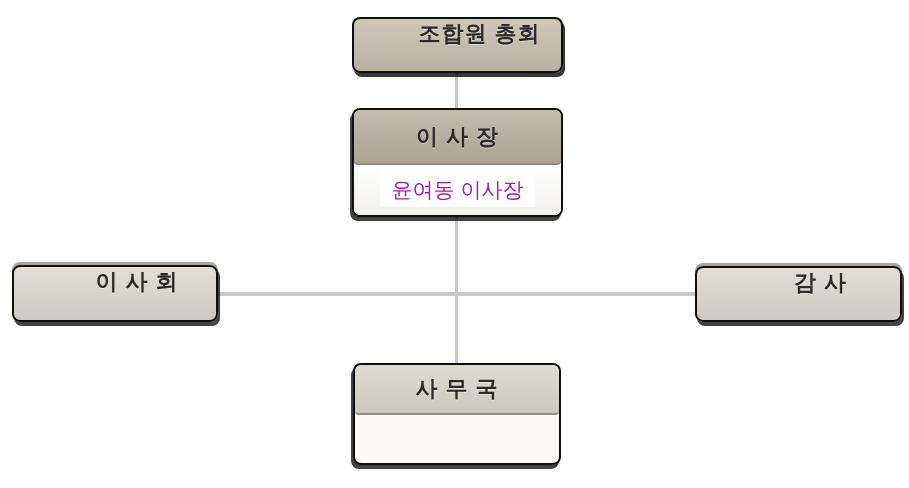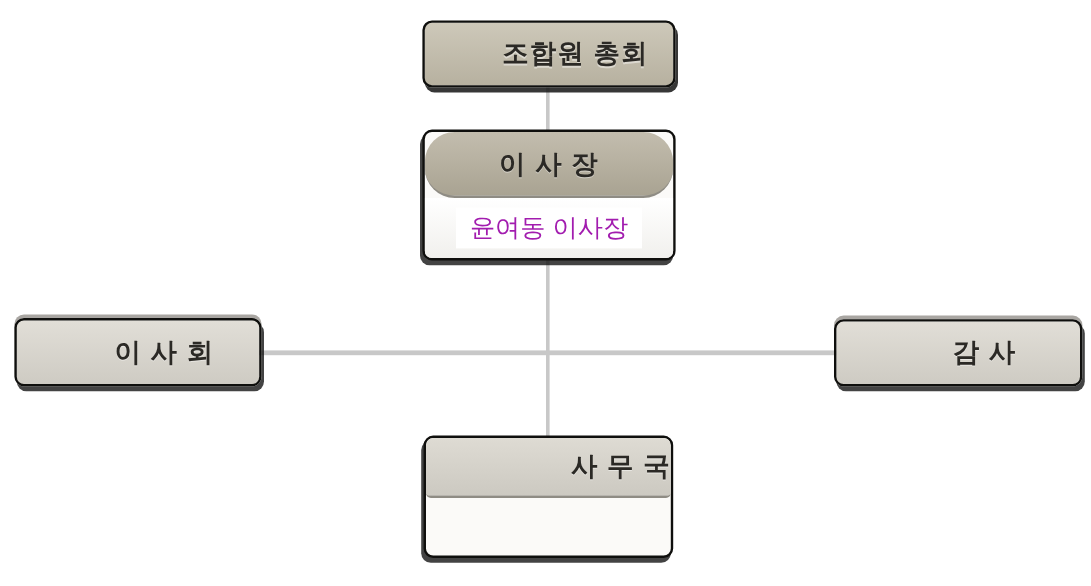--- a/index.html
+++ b/index.html
@@ -20,21 +20,20 @@
     position: absolute;
     background: #c8c8c8;
   }
   
   .node {
     position: absolute;
     box-sizing: border-box;
     border: 2px solid #0f0f0d;
     border-radius: 8px;
     display: flex;
-    align-items: center;
     justify-content: center;
     text-align: center;
     padding-left: 44px;
   }
   .node-label {
     font-size: 22px;
     font-weight: bold;
     color: #2b2925;
     letter-spacing: 1px;
     text-shadow: 0 1px 0 rgba(255,255,255,0.45);
@@ -99,35 +98,35 @@
 
   <div class="conn" style="left:455px; top:215px; width:3px; height:150px;"></div>
 
   <div class="conn" style="left:216px; top:292px; width:481px; height:4px;"></div>
 
   <div class="node khaki" style="left:352px; top:17px; width:211px; height:56px;">
     <span class="node-label">조합원 총회</span>
   </div>
 
   <div class="compound" style="left:352px; top:108px; width:211px; height:109px;">
-    <div class="head head-khaki" style="height:55px;border-radius:25px;">
+    <div class="head head-khaki" style="height:55px;">
       <span class="node-label">이 사 장</span>
     </div>
     <div class="body" style="height:50px;">
       <span class="person-strip">윤여동 이사장</span>
     </div>
   </div>
 
   <div class="node gray" style="left:695px; top:266px; width:207px; height:56px;">
     <span class="node-label">감 사</span>
   </div>
 
   <div class="node gray" style="left:12px; top:265px; width:206px; height:57px;">
     <span class="node-label">이 사 회</span>
   </div>
 
   <div class="compound" style="left:353px; top:363px; width:208px; height:102px;">
-    <div class="head head-gray" style="height:50px;justify-content:flex-end;">
+    <div class="head head-gray" style="height:50px;">
       <span class="node-label">사 무 국</span>
     </div>
   </div>
 
 </div>
 
 </body></html>

